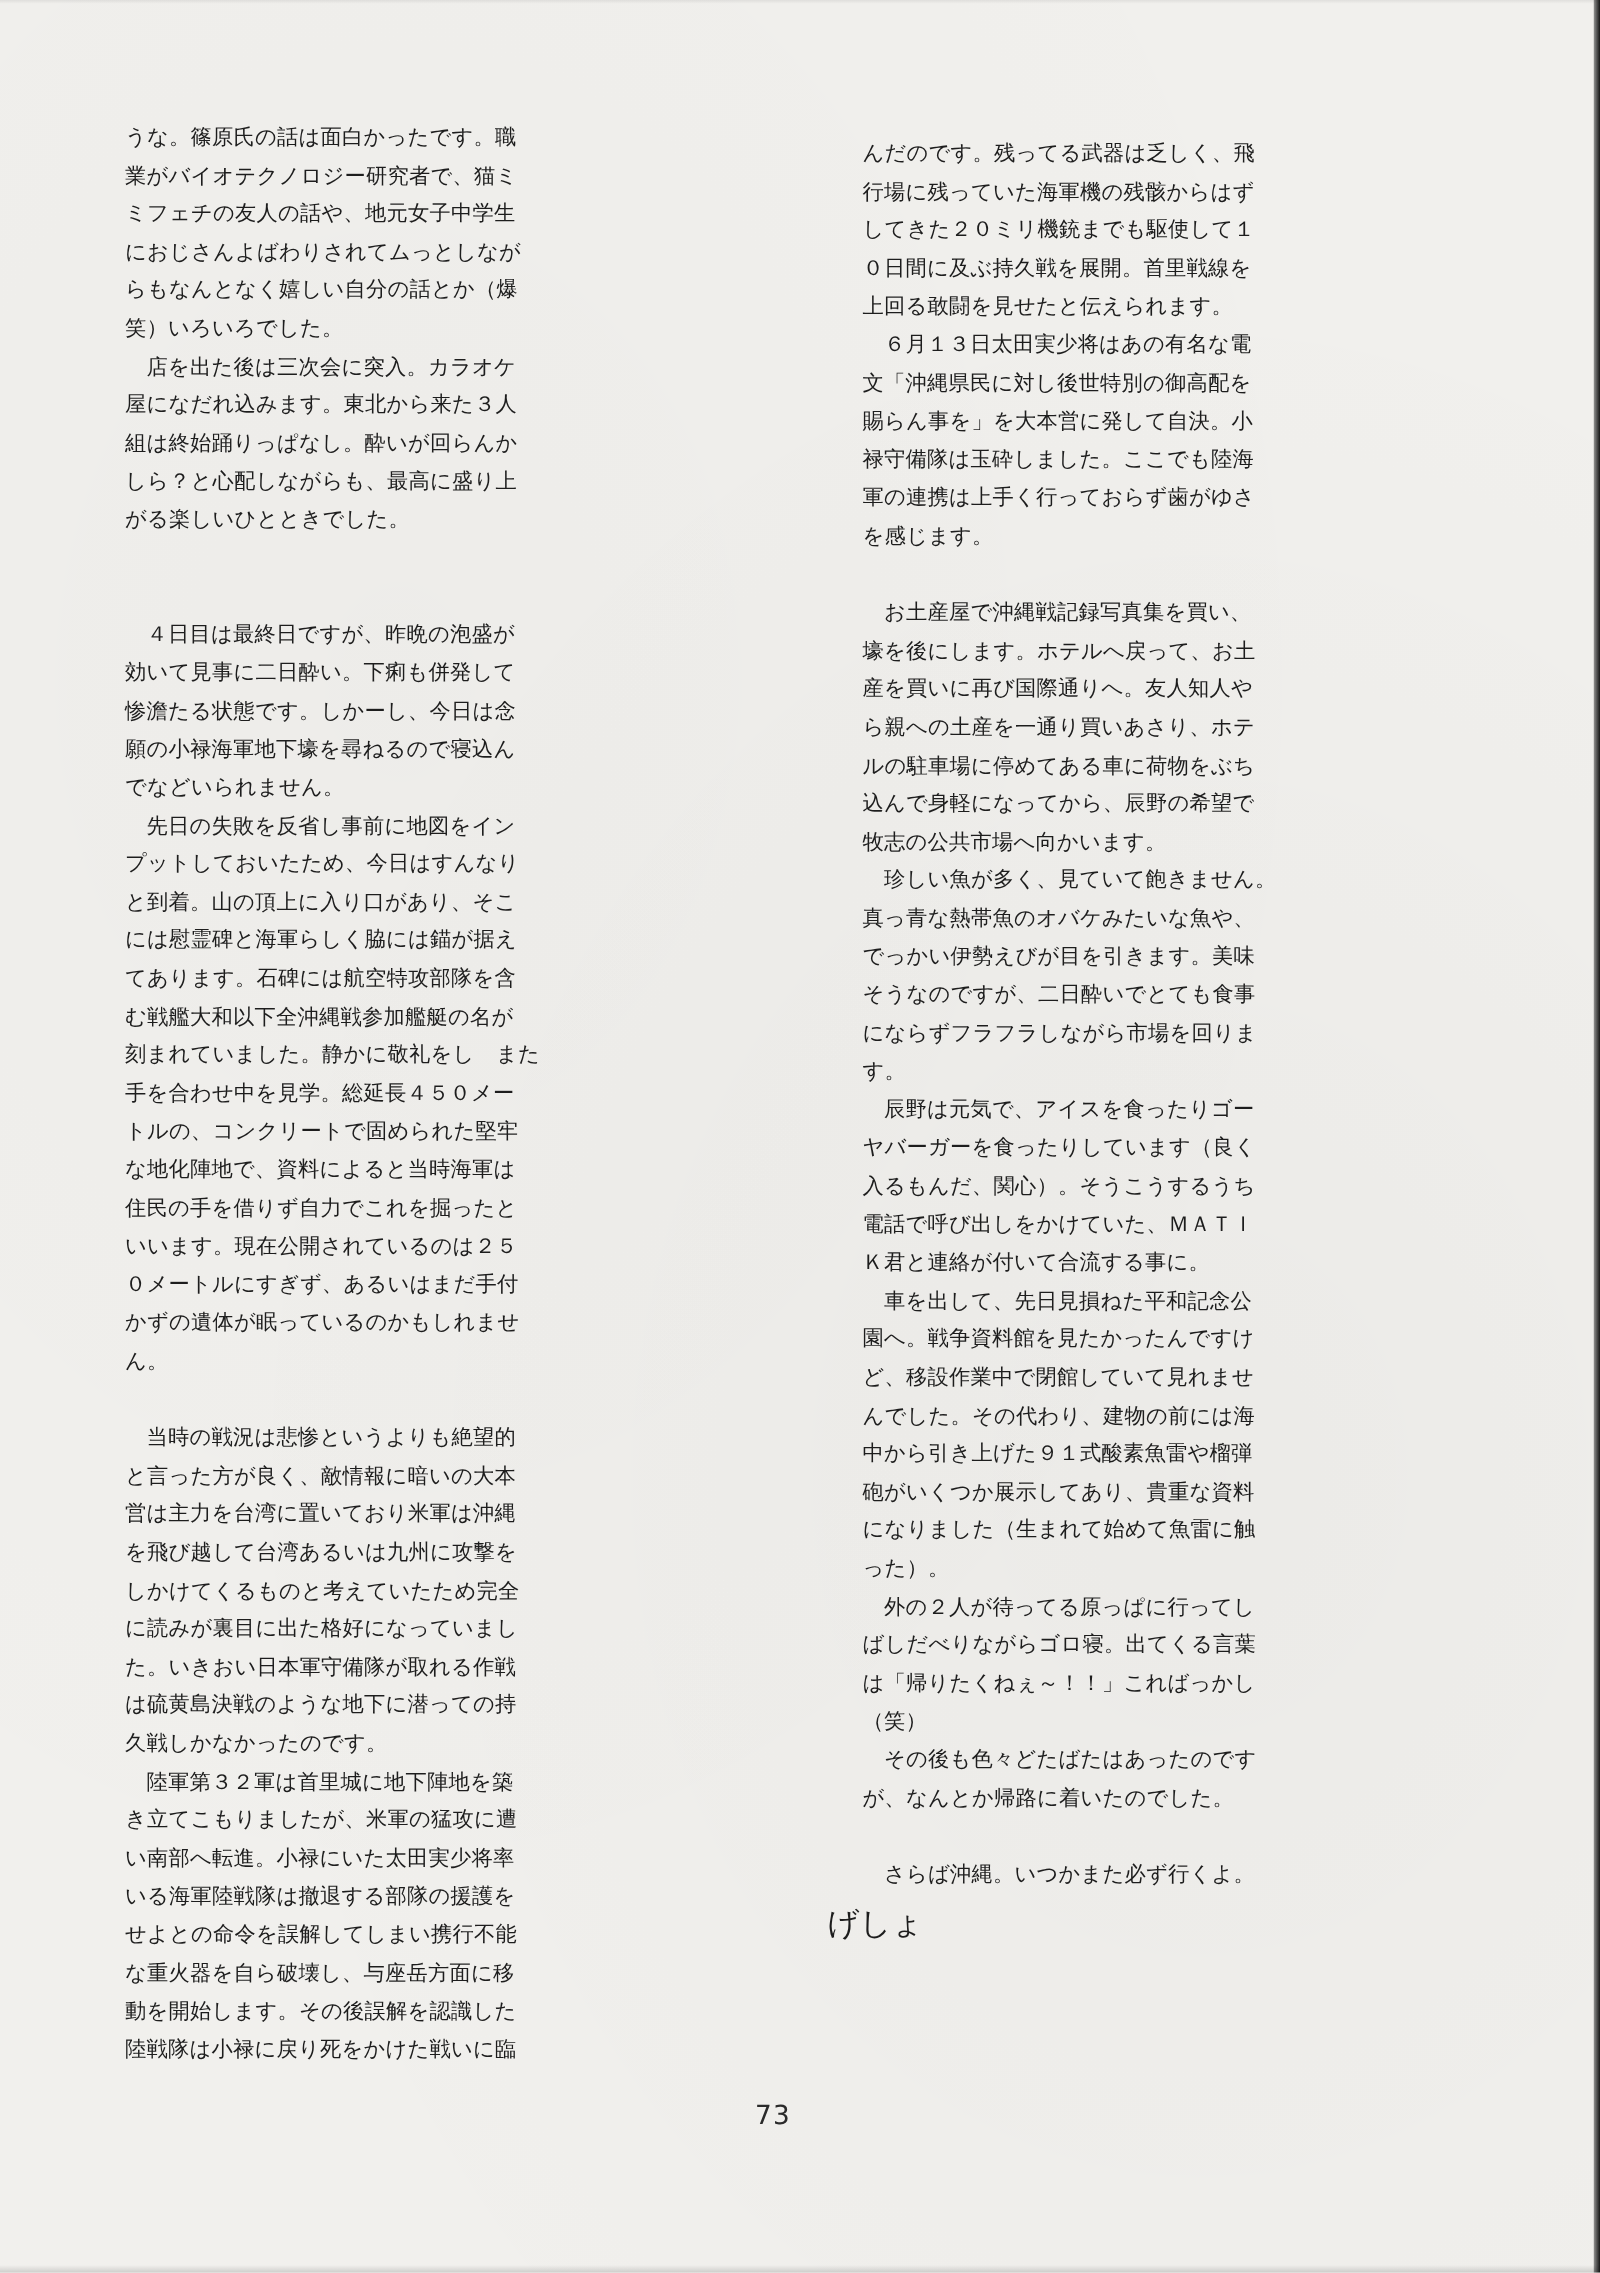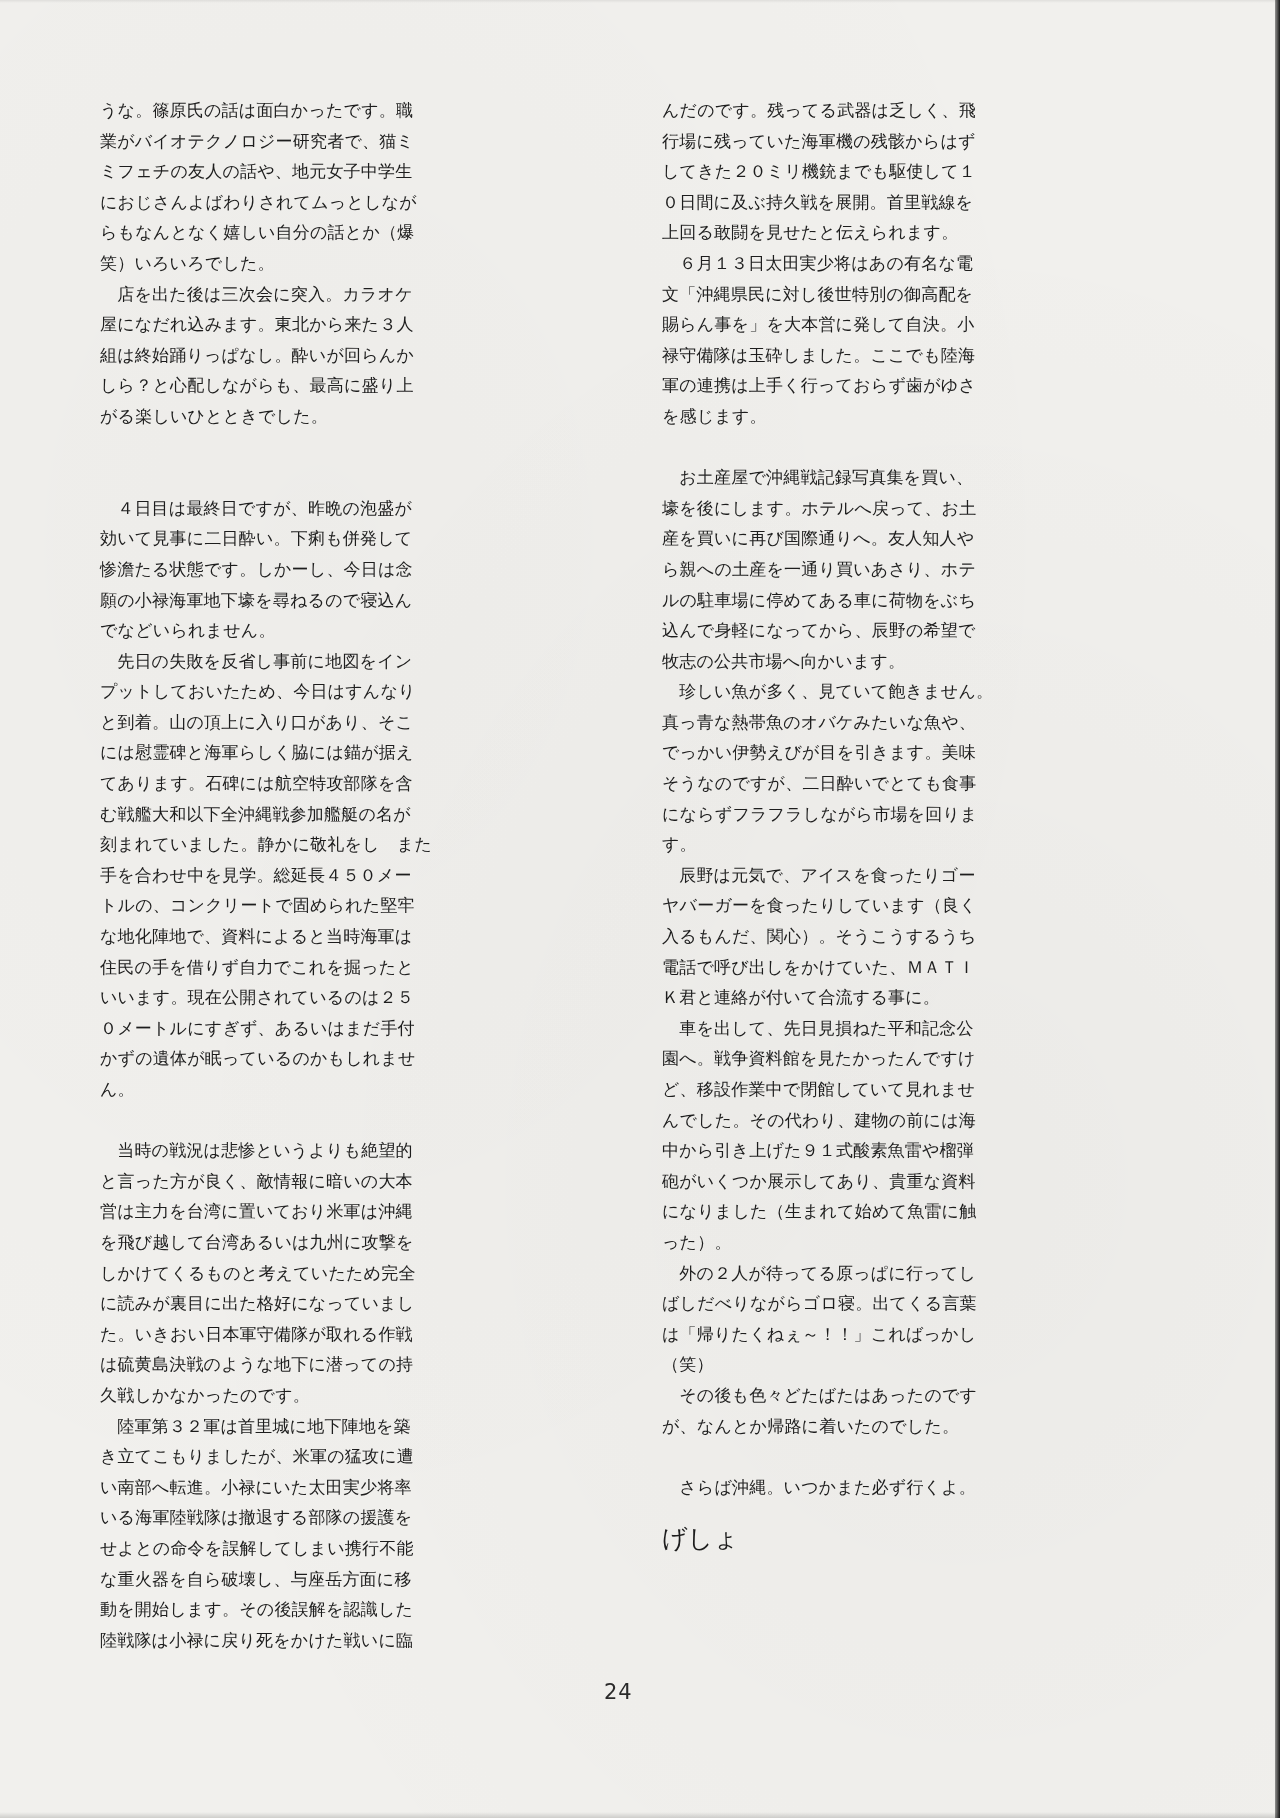--- a/index.html
+++ b/index.html
@@ -28,21 +28,21 @@
     line-height: 30.6px;
     color: #1d1d1d;
     letter-spacing: 0.2px;
     white-space: pre;
     text-rendering: optimizeLegibility;
   }
   .column .line {
     height: 30.6px;
   }
   .col-left  { left: 100px; width: 470px; }
-  .col-right { left: 662px; width: 470px; }
+  .col-right { left: 690px; width: 470px; margin-top: 13px; }
   .signature {
     position: absolute;
     left: 662px;
     top: 1522px;
     width: 462px;
     text-align: left;
     font-size: 25px;
     color: #1d1d1d;
     white-space: pre;
   }
@@ -83,19 +83,19 @@
 <body>
 
 <div class="page">
 
   <div class="column col-left"><div class="line">うな。篠原氏の話は面白かったです。職</div><div class="line">業がバイオテクノロジー研究者で、猫ミ</div><div class="line">ミフェチの友人の話や、地元女子中学生</div><div class="line">におじさんよばわりされてムっとしなが</div><div class="line">らもなんとなく嬉しい自分の話とか（爆</div><div class="line">笑）いろいろでした。</div><div class="line">　店を出た後は三次会に突入。カラオケ</div><div class="line">屋になだれ込みます。東北から来た３人</div><div class="line">組は終始踊りっぱなし。酔いが回らんか</div><div class="line">しら？と心配しながらも、最高に盛り上</div><div class="line">がる楽しいひとときでした。</div><div class="line blank"></div><div class="line blank"></div><div class="line">　４日目は最終日ですが、昨晩の泡盛が</div><div class="line">効いて見事に二日酔い。下痢も併発して</div><div class="line">惨澹たる状態です。しかーし、今日は念</div><div class="line">願の小禄海軍地下壕を尋ねるので寝込ん</div><div class="line">でなどいられません。</div><div class="line">　先日の失敗を反省し事前に地図をイン</div><div class="line">プットしておいたため、今日はすんなり</div><div class="line">と到着。山の頂上に入り口があり、そこ</div><div class="line">には慰霊碑と海軍らしく脇には錨が据え</div><div class="line">てあります。石碑には航空特攻部隊を含</div><div class="line">む戦艦大和以下全沖縄戦参加艦艇の名が</div><div class="line">刻まれていました。静かに敬礼をし　また</div><div class="line">手を合わせ中を見学。総延長４５０メー</div><div class="line">トルの、コンクリートで固められた堅牢</div><div class="line">な地化陣地で、資料によると当時海軍は</div><div class="line">住民の手を借りず自力でこれを掘ったと</div><div class="line">いいます。現在公開されているのは２５</div><div class="line">０メートルにすぎず、あるいはまだ手付</div><div class="line">かずの遺体が眠っているのかもしれませ</div><div class="line">ん。</div><div class="line blank"></div><div class="line">　当時の戦況は悲惨というよりも絶望的</div><div class="line">と言った方が良く、敵情報に暗いの大本</div><div class="line">営は主力を台湾に置いており米軍は沖縄</div><div class="line">を飛び越して台湾あるいは九州に攻撃を</div><div class="line">しかけてくるものと考えていたため完全</div><div class="line">に読みが裏目に出た格好になっていまし</div><div class="line">た。いきおい日本軍守備隊が取れる作戦</div><div class="line">は硫黄島決戦のような地下に潜っての持</div><div class="line">久戦しかなかったのです。</div><div class="line">　陸軍第３２軍は首里城に地下陣地を築</div><div class="line">き立てこもりましたが、米軍の猛攻に遭</div><div class="line">い南部へ転進。小禄にいた太田実少将率</div><div class="line">いる海軍陸戦隊は撤退する部隊の援護を</div><div class="line">せよとの命令を誤解してしまい携行不能</div><div class="line">な重火器を自ら破壊し、与座岳方面に移</div><div class="line">動を開始します。その後誤解を認識した</div><div class="line">陸戦隊は小禄に戻り死をかけた戦いに臨</div></div>
 
   <div class="column col-right"><div class="line">んだのです。残ってる武器は乏しく、飛</div><div class="line">行場に残っていた海軍機の残骸からはず</div><div class="line">してきた２０ミリ機銃までも駆使して１</div><div class="line">０日間に及ぶ持久戦を展開。首里戦線を</div><div class="line">上回る敢闘を見せたと伝えられます。</div><div class="line">　６月１３日太田実少将はあの有名な電</div><div class="line">文「沖縄県民に対し後世特別の御高配を</div><div class="line">賜らん事を」を大本営に発して自決。小</div><div class="line">禄守備隊は玉砕しました。ここでも陸海</div><div class="line">軍の連携は上手く行っておらず歯がゆさ</div><div class="line">を感じます。</div><div class="line blank"></div><div class="line">　お土産屋で沖縄戦記録写真集を買い、</div><div class="line">壕を後にします。ホテルへ戻って、お土</div><div class="line">産を買いに再び国際通りへ。友人知人や</div><div class="line">ら親への土産を一通り買いあさり、ホテ</div><div class="line">ルの駐車場に停めてある車に荷物をぶち</div><div class="line">込んで身軽になってから、辰野の希望で</div><div class="line">牧志の公共市場へ向かいます。</div><div class="line">　珍しい魚が多く、見ていて飽きません。</div><div class="line">真っ青な熱帯魚のオバケみたいな魚や、</div><div class="line">でっかい伊勢えびが目を引きます。美味</div><div class="line">そうなのですが、二日酔いでとても食事</div><div class="line">にならずフラフラしながら市場を回りま</div><div class="line">す。</div><div class="line">　辰野は元気で、アイスを食ったりゴー</div><div class="line">ヤバーガーを食ったりしています（良く</div><div class="line">入るもんだ、関心）。そうこうするうち</div><div class="line">電話で呼び出しをかけていた、ＭＡＴＩ</div><div class="line">Ｋ君と連絡が付いて合流する事に。</div><div class="line">　車を出して、先日見損ねた平和記念公</div><div class="line">園へ。戦争資料館を見たかったんですけ</div><div class="line">ど、移設作業中で閉館していて見れませ</div><div class="line">んでした。その代わり、建物の前には海</div><div class="line">中から引き上げた９１式酸素魚雷や榴弾</div><div class="line">砲がいくつか展示してあり、貴重な資料</div><div class="line">になりました（生まれて始めて魚雷に触</div><div class="line">った）。</div><div class="line">　外の２人が待ってる原っぱに行ってし</div><div class="line">ばしだべりながらゴロ寝。出てくる言葉</div><div class="line">は「帰りたくねぇ～！！」こればっかし</div><div class="line">（笑）</div><div class="line">　その後も色々どたばたはあったのです</div><div class="line">が、なんとか帰路に着いたのでした。</div><div class="line blank"></div><div class="line">　さらば沖縄。いつかまた必ず行くよ。</div></div>
 
   <div class="signature">げしょ</div>
 
-  <div class="page-number">24</div>
+  <div class="page-number">73</div>
 
   <div class="scan-edge-top"></div>
   <div class="scan-edge-right"></div>
   <div class="scan-edge-bottom"></div>
 
 </div>
 
 </body></html>

